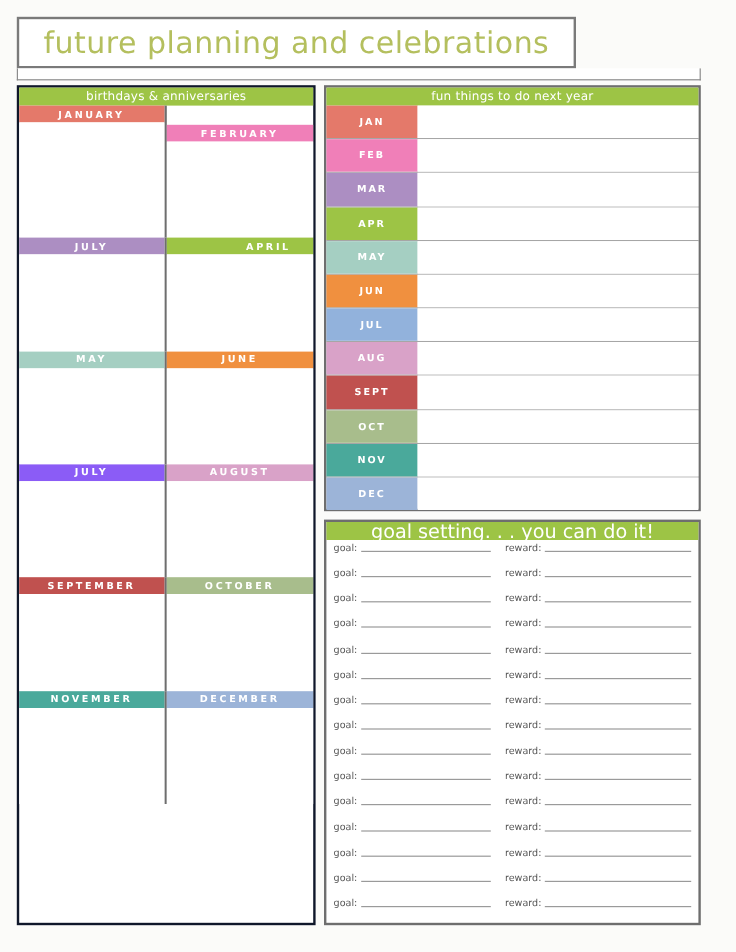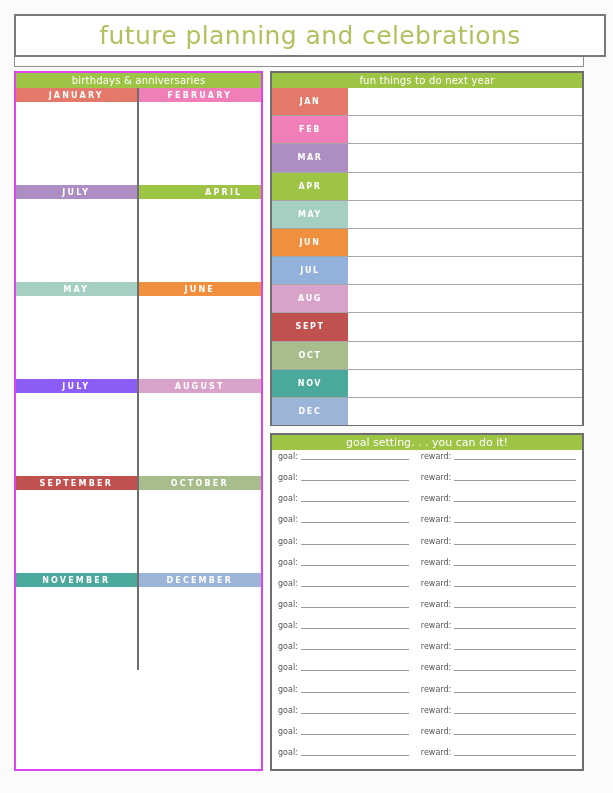--- a/index.html
+++ b/index.html
@@ -18,21 +18,21 @@
     height: 793px;
     background: #fbfbf9;
     padding: 0;
   }
 
   
   .title-box {
     position: absolute;
     left: 14px;
     top: 14px;
-    width: 592px;
+    width: 466px;
     height: 43px;
     border: 2px solid #7a7a7a;
     background: #ffffff;
     display: flex;
     align-items: center;
     justify-content: center;
   }
   .title-text {
     color: #b4bf5e;
     font-size: 25px;
@@ -54,21 +54,21 @@
     background: #ffffff;
   }
 
   
   .left-panel {
     position: absolute;
     left: 14px;
     top: 71px;
     width: 249px;
     height: 700px;
-    border: 2px solid #d946ef;
+    border: 2px solid #0f172a;
     background: #ffffff;
   }
   .panel-head {
     height: 15px;
     background: #9dc445;
     color: #ffffff;
     font-size: 10px;
     display: flex;
     align-items: center;
     justify-content: center;
@@ -140,21 +140,21 @@
     top: 433px;
     width: 314px;
     height: 338px;
     border: 2px solid #6e6e6e;
     background: #ffffff;
   }
   .goal-head {
     height: 15px;
     background: #9dc445;
     color: #ffffff;
-    font-size: 11px;
+    font-size: 16px;
     display: flex;
     align-items: center;
     justify-content: center;
     font-family: "DejaVu Sans", sans-serif;
   }
   .goal-rows {
     height: 319px;
     display: flex;
     flex-direction: column;
     padding: 2px 6px 0 6px;
@@ -191,21 +191,21 @@
   <div class="spacer-strip"></div>
 
   <div class="left-panel">
     <div class="panel-head">birthdays &amp; anniversaries</div>
     <div class="months-grid" id="months-grid">
         <div class="month-cell">
           <div class="month-bar" style="background: rgb(228, 121, 106);">JANUARY</div>
           <div class="month-body"></div>
         </div>
         <div class="month-cell">
-          <div class="month-bar" style="background: rgb(240, 127, 184);">FEBRUARY</div>
+          <div class="month-bar" style="background: rgb(240, 127, 184); margin-top: 16px;">FEBRUARY</div>
           <div class="month-body"></div>
         </div>
         <div class="month-cell">
           <div class="month-bar" style="background: rgb(172, 142, 194);">JULY</div>
           <div class="month-body"></div>
         </div>
         <div class="month-cell">
           <div class="month-bar" style="background: rgb(157, 196, 69); padding-left: 48px;">APRIL</div>
           <div class="month-body"></div>
         </div>

